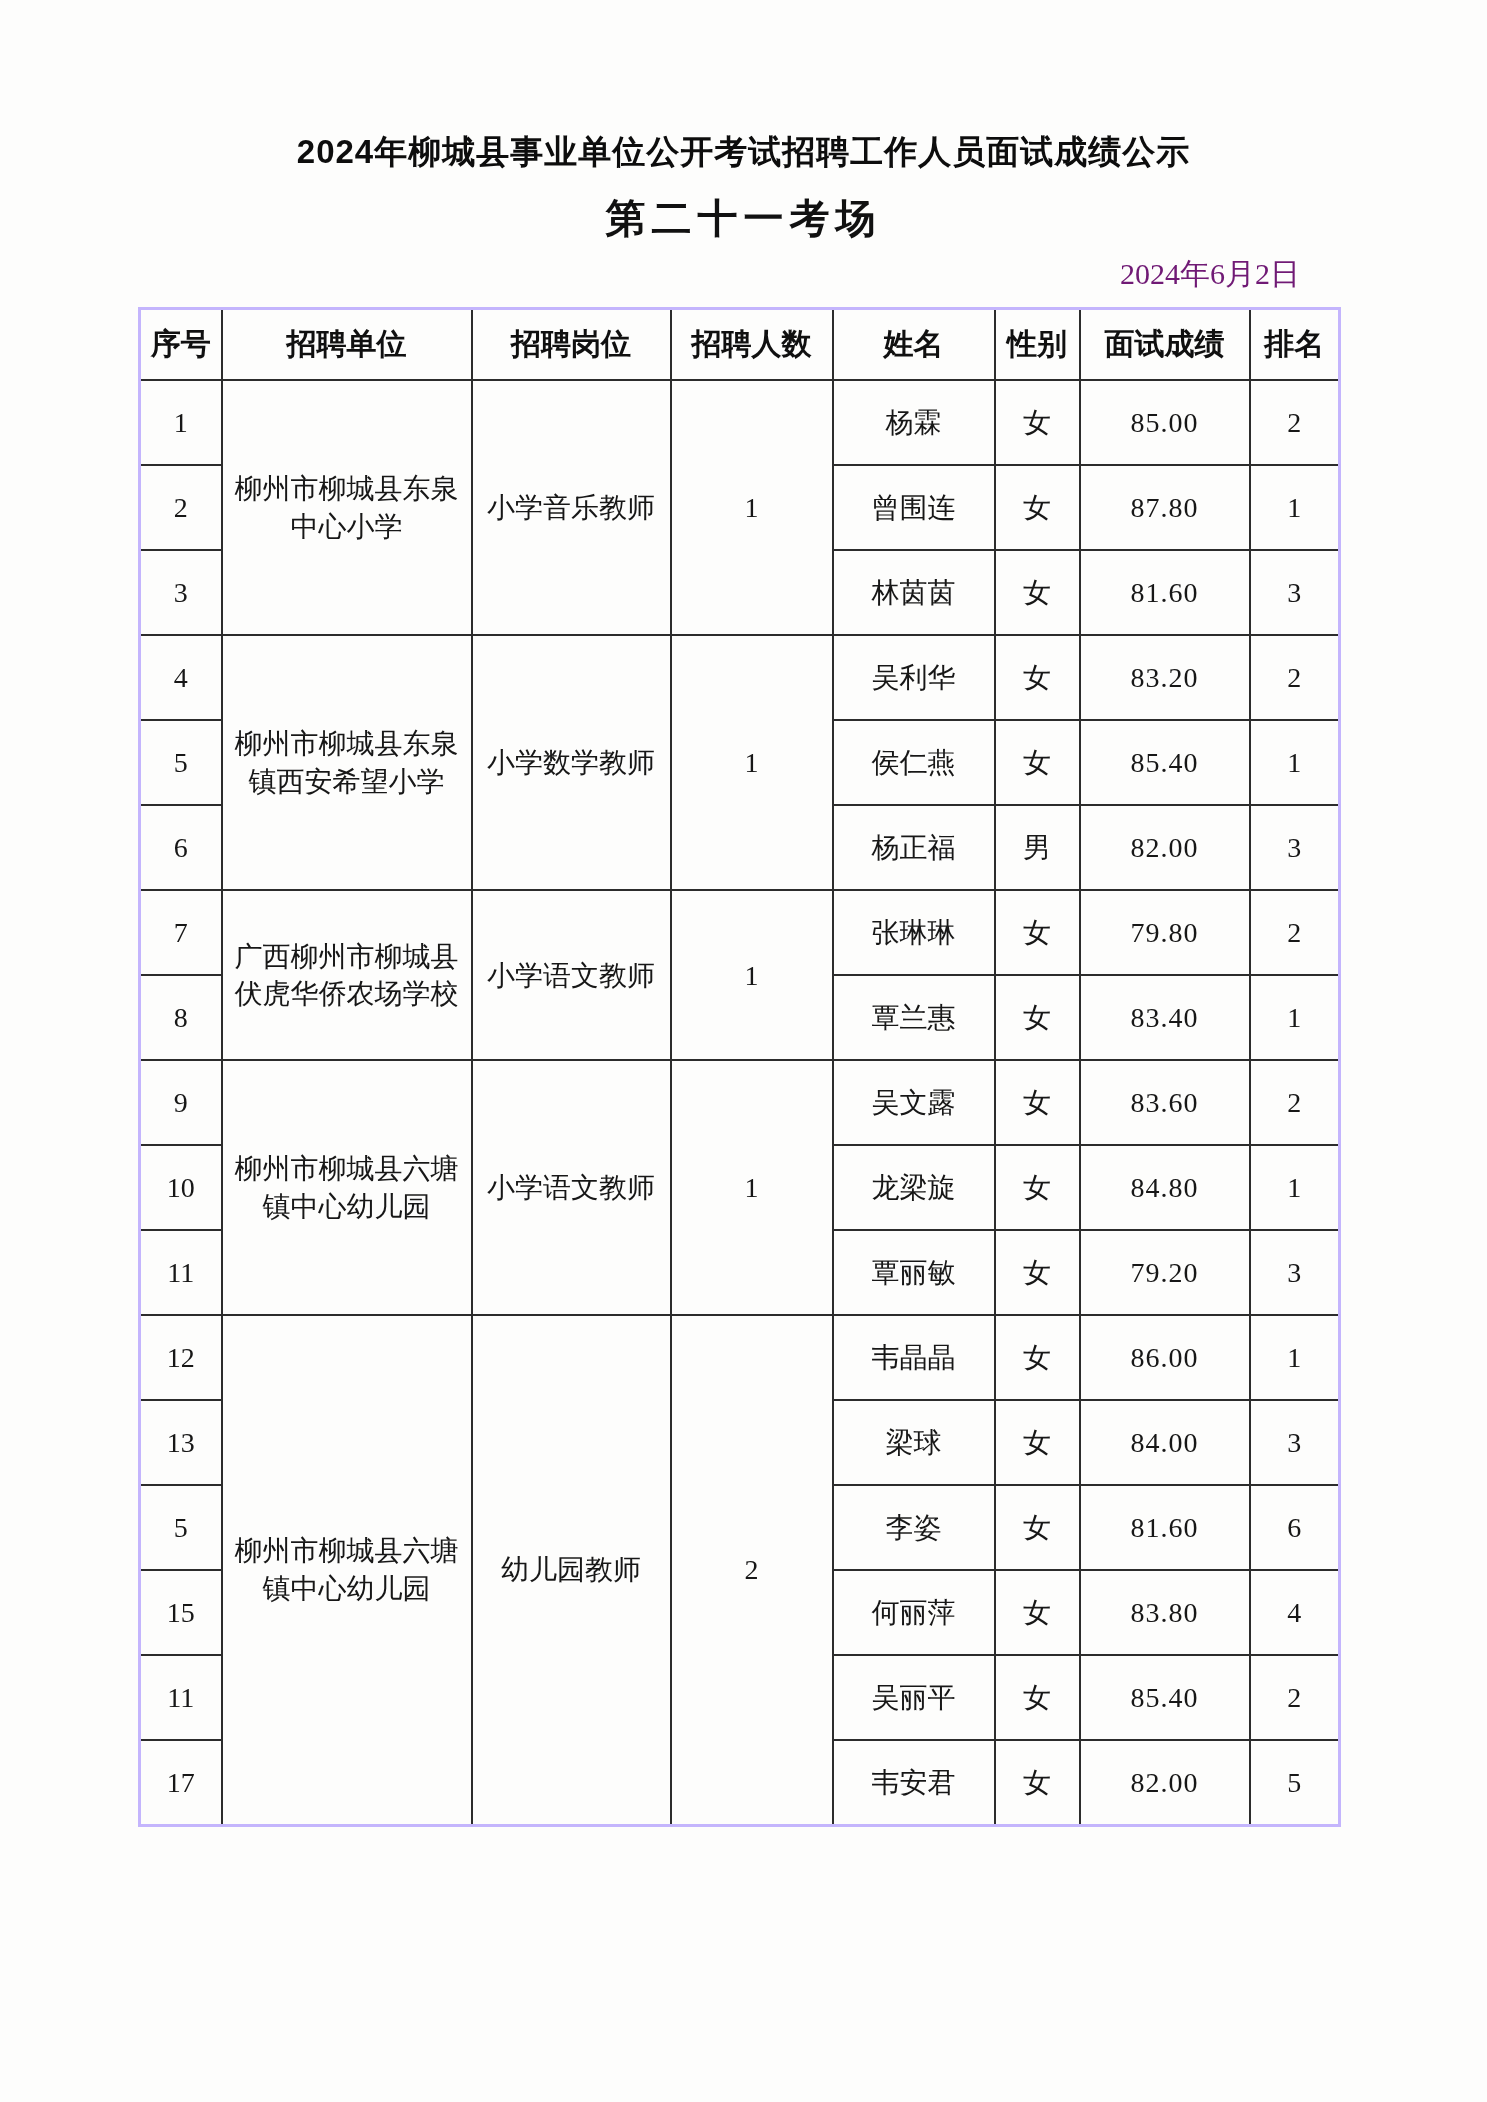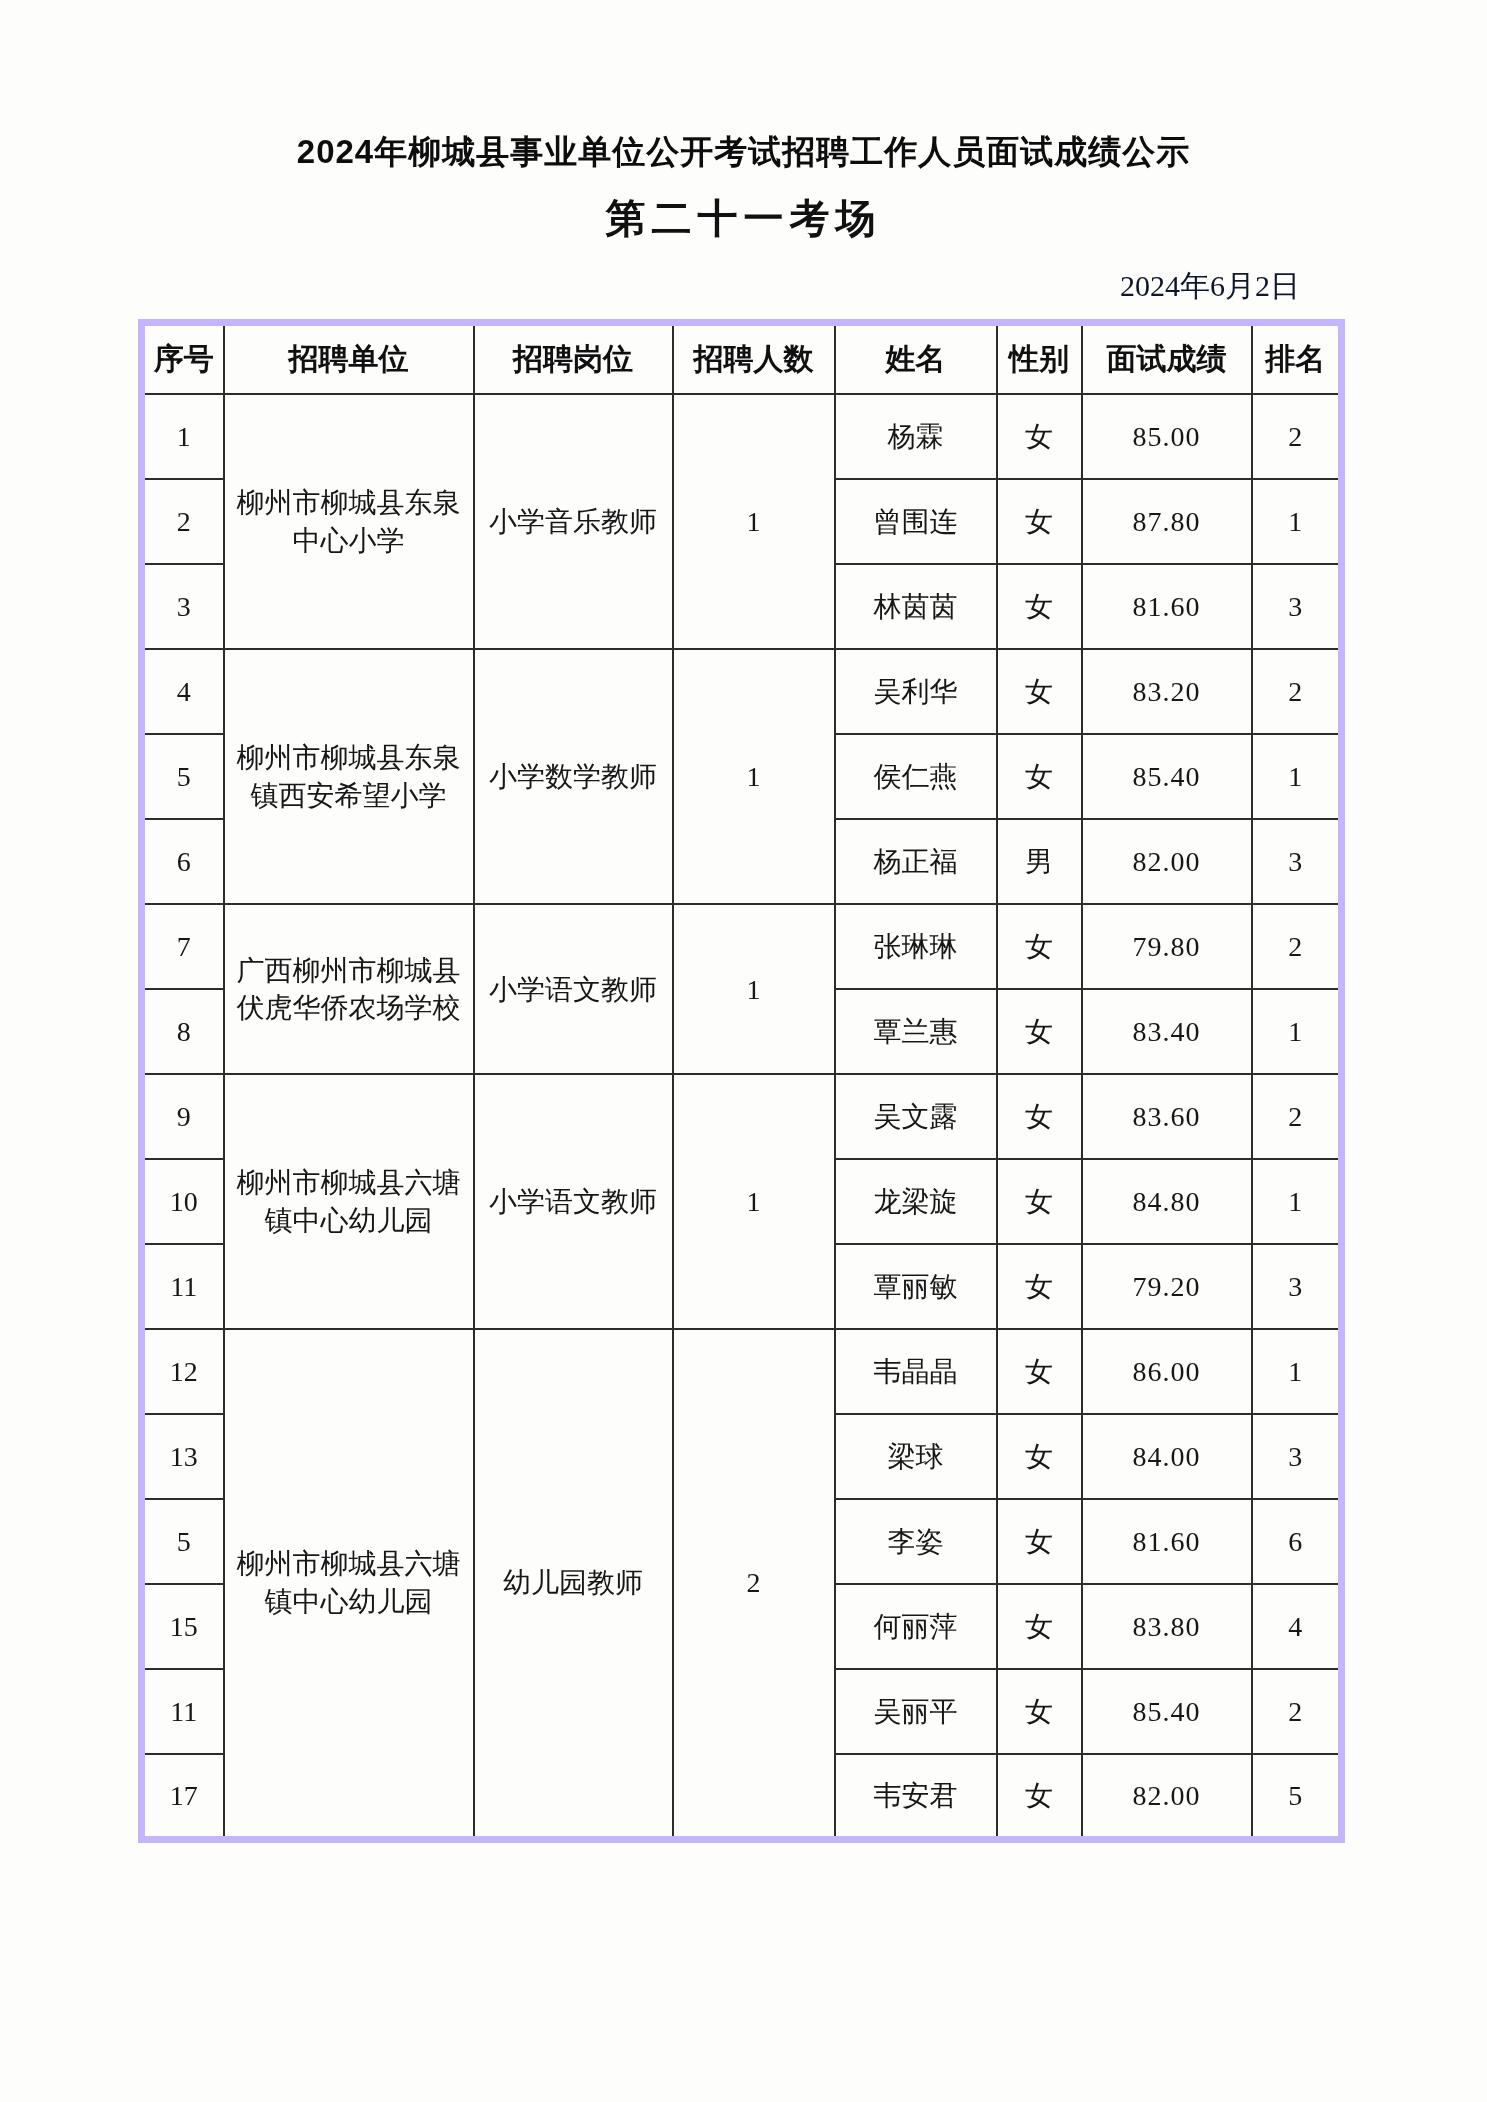--- a/index.html
+++ b/index.html
@@ -31,31 +31,31 @@
   .doc-subtitle {
     margin-top: 20px;
     text-align: center;
     font-family: "Liberation Sans", "DejaVu Sans", sans-serif;
     font-weight: 700;
     font-size: 40px;
     letter-spacing: 6px;
     color: #111;
   }
   .doc-date {
-    margin: 20px 187px 0 0;
+    margin: 8px 187px 0 0;
     text-align: right;
     font-size: 30px;
-    color: #0f172a;
+    color: #701a75;
   }
   table.results {
     border-collapse: collapse;
     table-layout: fixed;
     margin: 12px 0 0 138px;
     width: 1200px;
-    border: 7px solid #c4b5fd;
+    border: 3px solid #c4b5fd;
   }
   table.results th, table.results td {
     border: 2px solid #2c2c2c;
     text-align: center;
     vertical-align: middle;
     padding: 2px 4px;
     box-sizing: border-box;
     font-size: 28px;
     line-height: 1.35;
     color: #171717;

